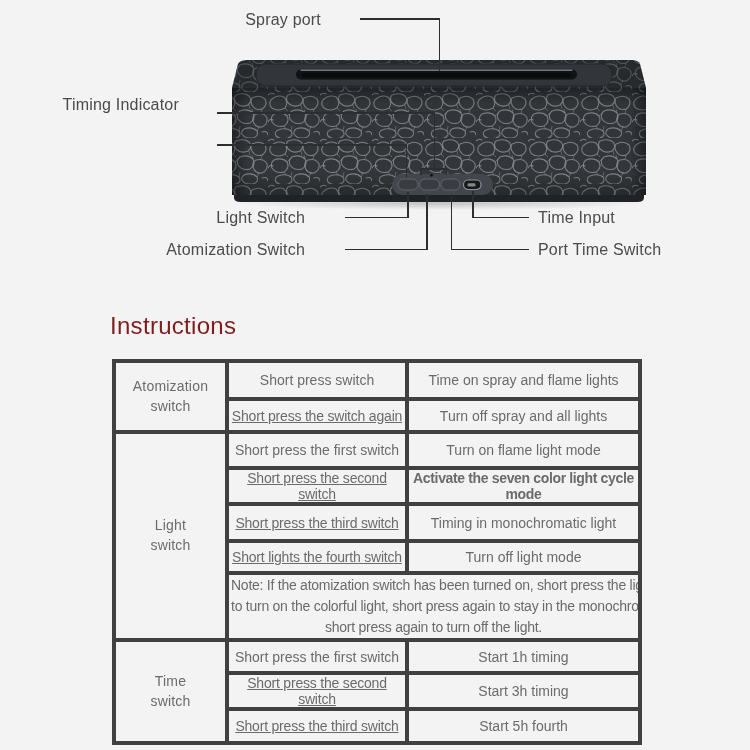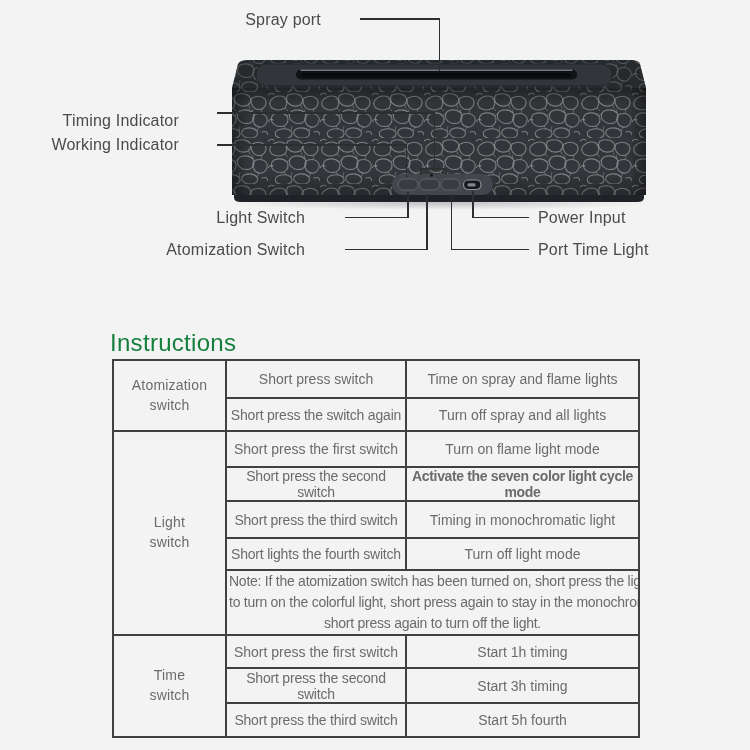--- a/index.html
+++ b/index.html
@@ -9,35 +9,35 @@
     font-family:"Liberation Sans", sans-serif;
   }
   .label {
     position:absolute; color:#4b4b4b; font-size:16px; line-height:1.15;
     white-space:nowrap; letter-spacing:0.2px;
   }
   .label.r { text-align:right; }
   .cline { position:absolute; background:#2d2e2f; }
   #page-title {
     position:absolute; left:110px; top:312px;
-    font-size:24px; color:#15803d; letter-spacing:0.3px;margin-top:17px;
+    font-size:24px; color:#7f1d1d; letter-spacing:0.3px;
   }
   .tablewrap { position:absolute; left:112px; top:359px; }
   table.itable { border-collapse:collapse; table-layout:fixed; width:526px; }
   table.itable td {
-    border:2px solid #404040; color:#6b6b6b; font-size:14px;
+    border:4px solid #404040; color:#6b6b6b; font-size:14px;
     text-align:center; vertical-align:middle; padding:0 2px;
     overflow:hidden;
   }
   td.c1 {
     text-align:left; padding:0 4px 0 12px; color:#4e4e4e; font-size:15px;
     white-space:pre-line; line-height:1.4; letter-spacing:0.2px;
   }
   td.c2 { font-size:13.5px; }
-  td.sm { font-size:12.3px; letter-spacing:-0.2px; }
+  td.sm { font-size:12.3px; letter-spacing:-0.2px;text-decoration:underline; }
   td.xs { font-size:11.5px; letter-spacing:-0.35px;font-weight:bold; }
   td.note {
     font-size:11px; letter-spacing:-0.25px; text-align:left;
     padding:4px 4px 4px 8px; white-space:pre; line-height:1.5; color:#6e6e6e;
   }
   tr.h38{height:38px} tr.h33{height:33px} tr.h36{height:36px} tr.h34{height:34px}
   tr.h37{height:37px} tr.h32{height:32px} tr.h59{height:59px} tr.h35{height:35px}
 </style>
 </head>
 <body>
@@ -136,26 +136,25 @@
   <div class="cline" style="left:418px;top:194px;width:1.5px;height:56px;"></div>
   <div class="cline" style="left:337px;top:248.5px;width:82px;height:1.5px;"></div>
 
   <div class="cline" style="left:464px;top:191px;width:1.5px;height:27px;"></div>
   <div class="cline" style="left:464px;top:216.5px;width:57px;height:1.5px;"></div>
 
   <div class="cline" style="left:442.5px;top:194px;width:1.5px;height:56px;"></div>
   <div class="cline" style="left:443px;top:248.5px;width:78px;height:1.5px;"></div>
 
   <div class="label r" style="right:403px;top:10.5px;">Spray port</div>
-  <div class="label r" style="right:545px;top:112px;">Timing Indicator</div>
-  <div class="label r" style="right:545px;top:136px;">Working Indicator</div>
+  <div class="label r" style="right:545px;top:96px;">Timing Indicator</div>
   <div class="label r" style="right:419px;top:208.5px;">Light Switch</div>
   <div class="label r" style="right:419px;top:240.5px;">Atomization Switch</div>
-  <div class="label" style="left:530px;top:208.5px;">Power Input</div>
-  <div class="label" style="left:530px;top:240.5px;">Port Time Light</div>
+  <div class="label" style="left:530px;top:208.5px;">Time Input</div>
+  <div class="label" style="left:530px;top:240.5px;">Port Time Switch</div>
 </div>
 
 <div id="page-title">Instructions</div>
 
 <div class="tablewrap">
   <table class="itable">
     <colgroup>
         <col style="width:113px">
         <col style="width:180px">
         <col style="width:233px">

